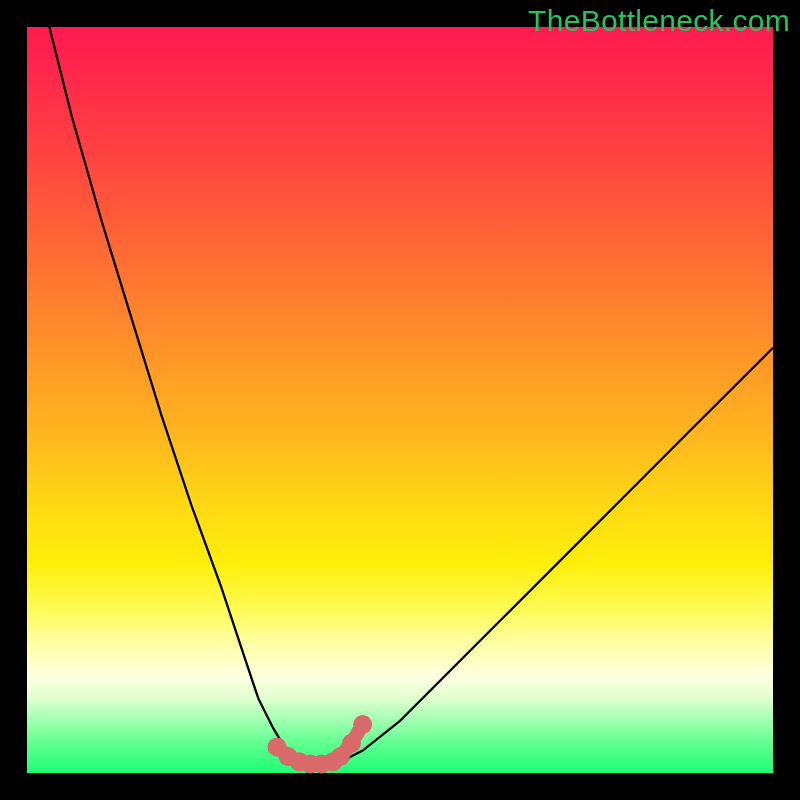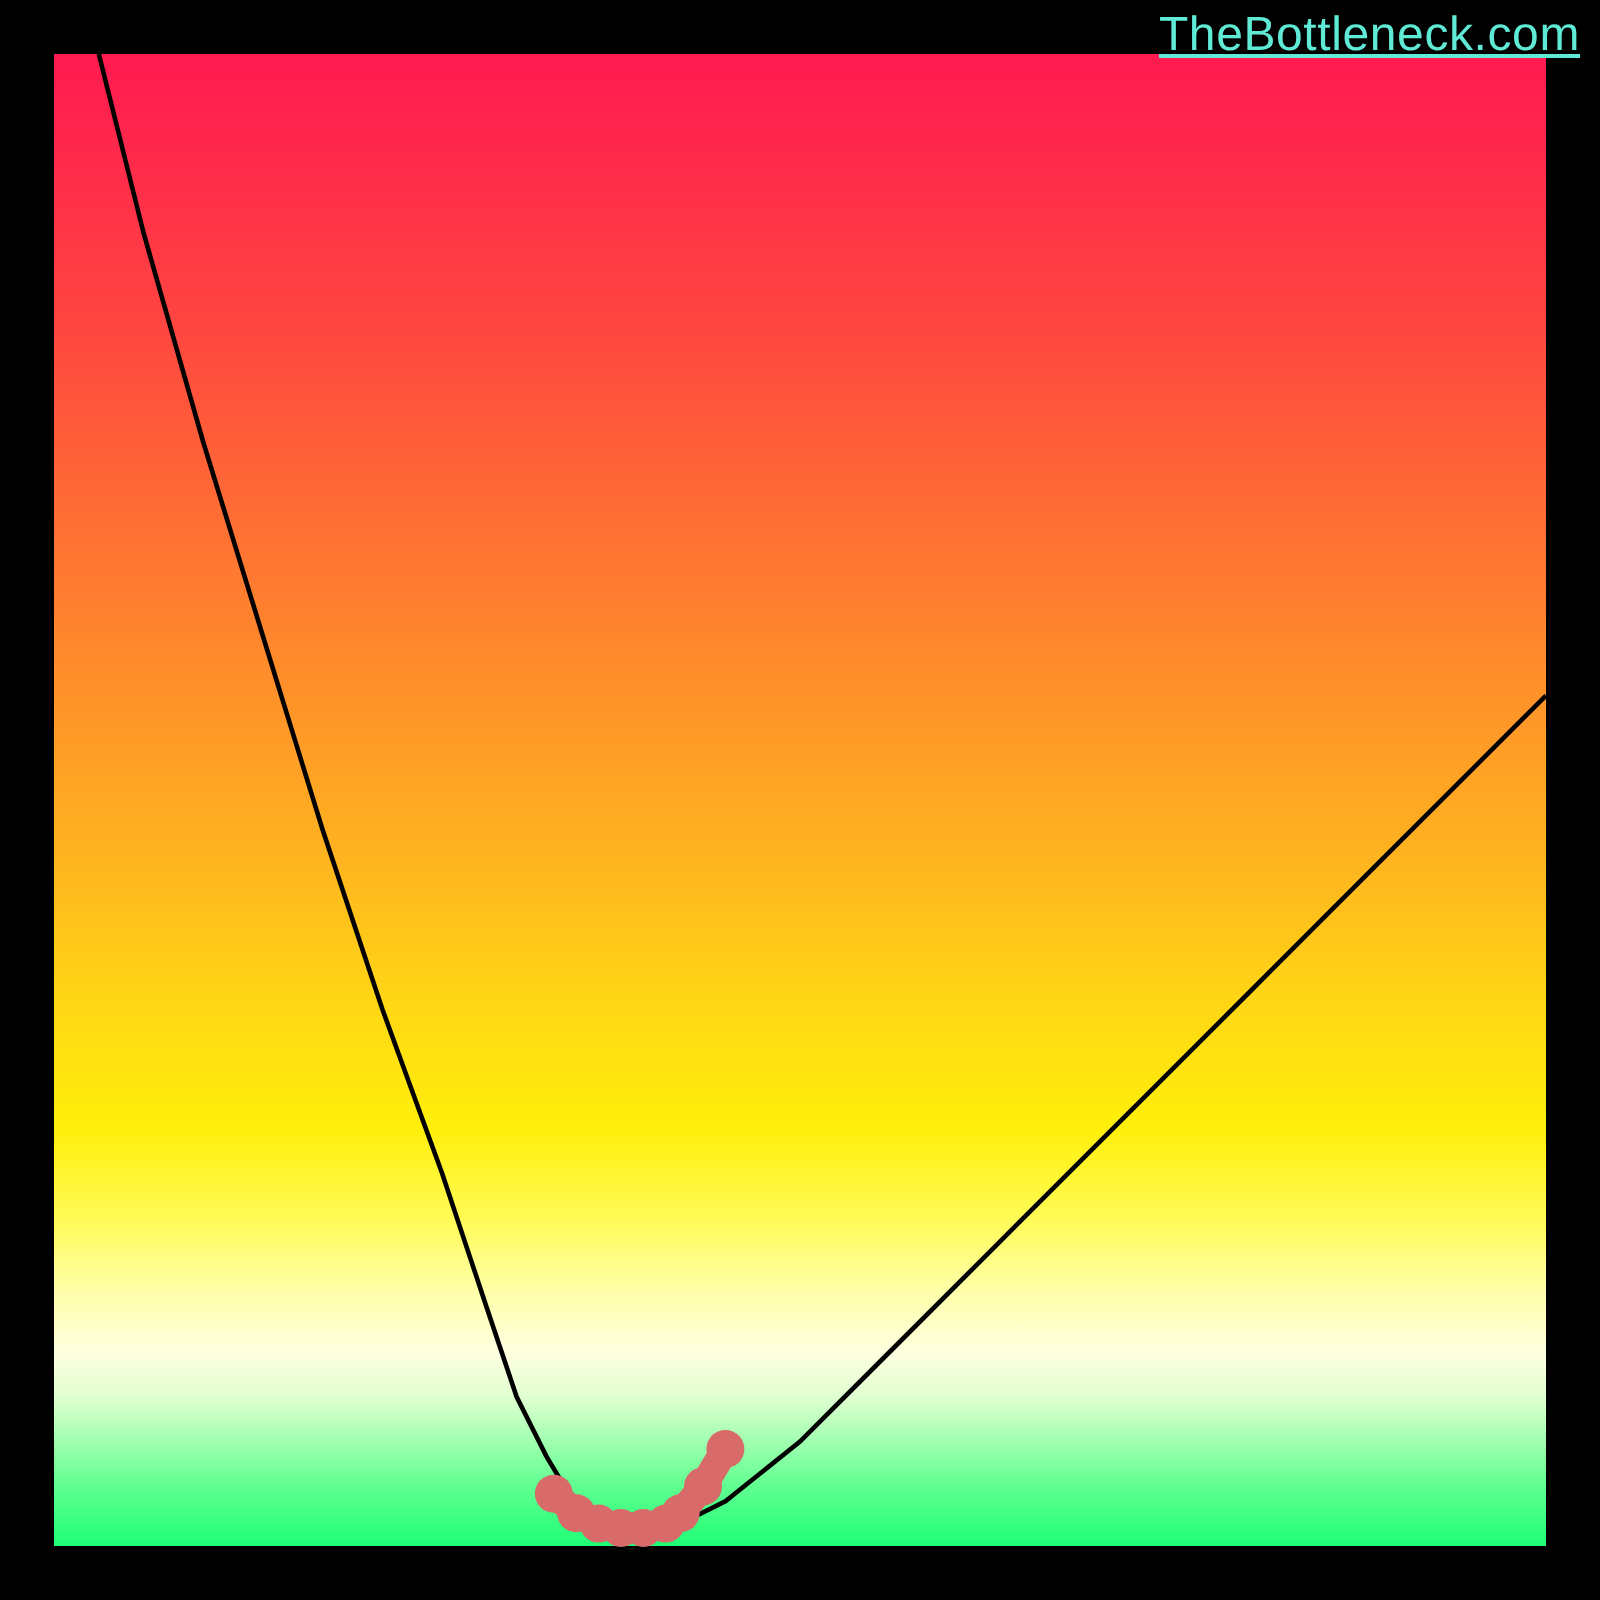--- a/index.html
+++ b/index.html
@@ -32,25 +32,24 @@
       #e0ffd0 90%,
       #a0ffb0 93%,
       #60ff90 96%,
       #1eff76 100%
     );
   }
   .watermark {
     position: absolute;
     top: 4px;
     right: 10px;
-    color: #5eead4;
-    font-size: 24px;
+    color: #22c55e;
+    font-size: 30px;
     font-weight: 500;
     letter-spacing: 0.3px;
-    text-decoration: underline;
   }
   svg.curves {
     position: absolute;
     left: 0;
     top: 0;
   }
 </style>
 </head>
 <body>
 

